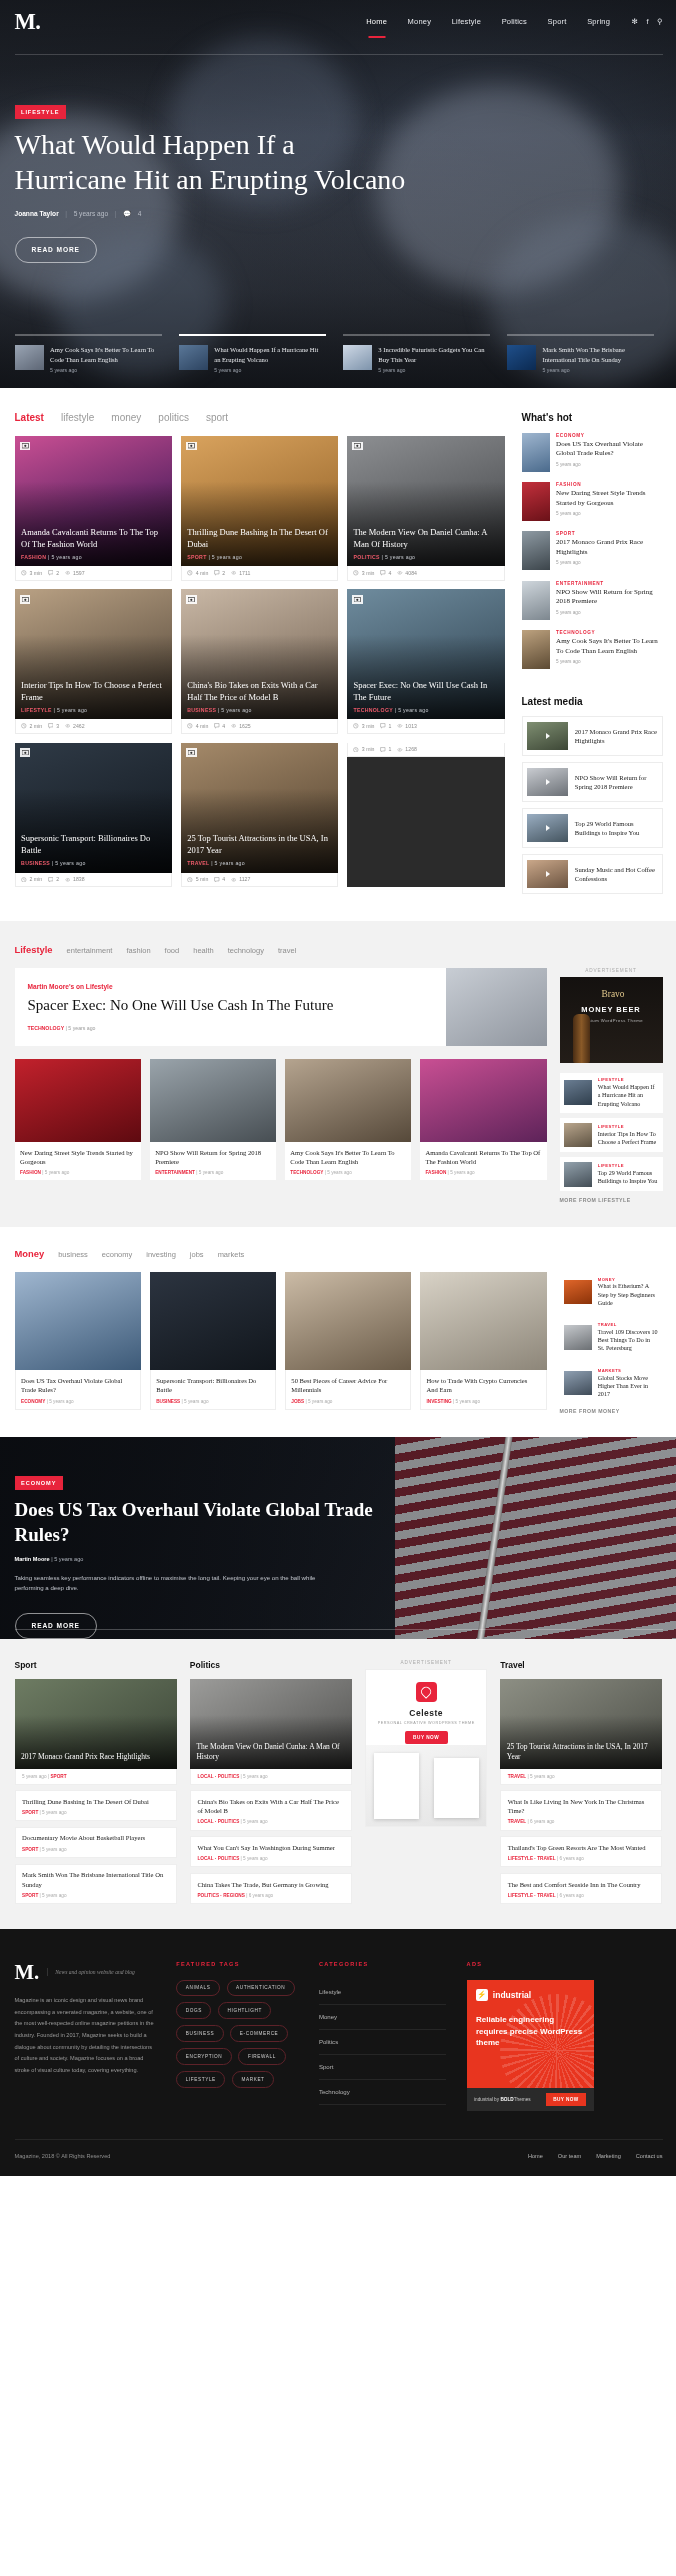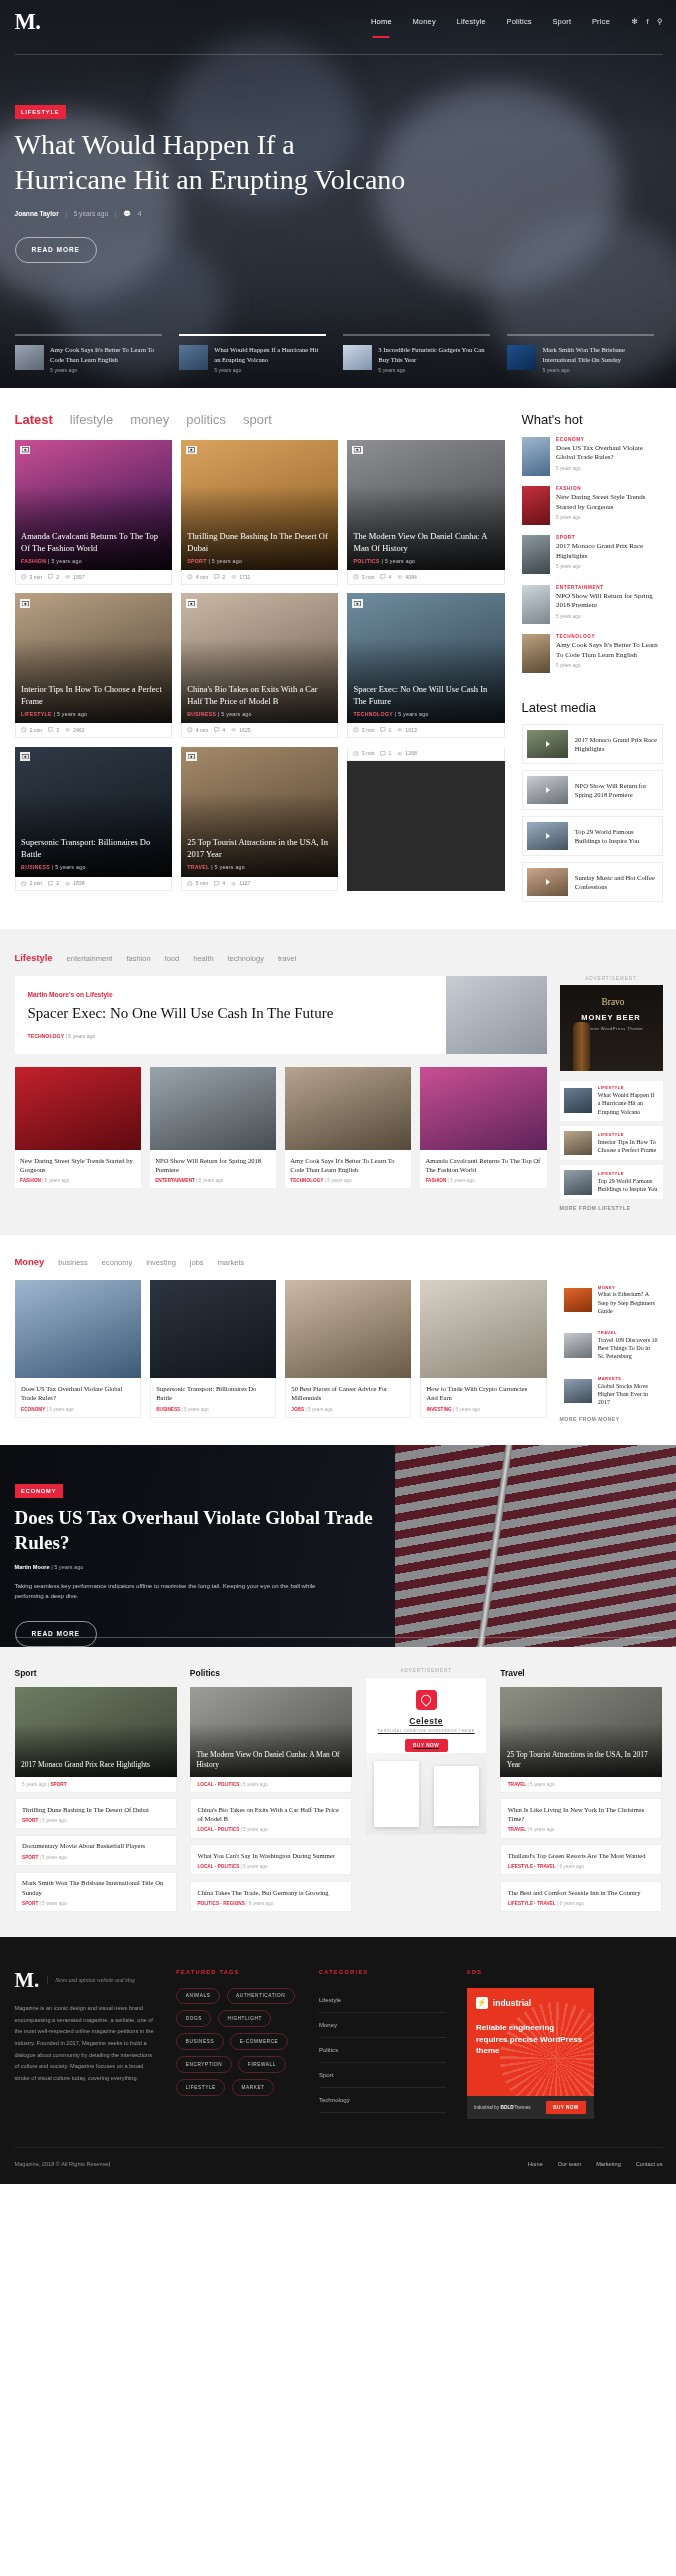--- a/index.html
+++ b/index.html
@@ -73,21 +73,21 @@
   .hs-bar{ height:1.9px; background:rgba(255,255,255,.3); margin-bottom:9.4px; }
   .hs-item.active .hs-bar{ background:#fff; height:1.9px; }
   .hs-row{ display:flex; gap:6.6px; }
   .hs-thumb{ width:29px; height:24.4px; flex:0 0 29px; background-size:cover; background-position:center; }
   .hs-txt{ font-family:"Liberation Serif", serif; font-size:6.6px; line-height:1.45; color:#e9ebee; }
   .hs-time{ font-size:5.2px; color:#9aa0aa; margin-top:2.8px; font-family:"Liberation Sans",sans-serif;}
 
   
   .sec-latest{ padding:24.4px 0 20.7px; background:#fff; }
   .tabs{ display:flex; align-items:baseline; gap:17px; margin-bottom:13px; }
-  .tabs a{ font-size:13px; color:#9a9a9a; text-decoration:none; cursor:pointer; }
+  .tabs a{ font-size:10px; color:#9a9a9a; text-decoration:none; cursor:pointer; }
   .tabs a.active{ color:#e8243c; font-weight:700; }
   .cols{ display:flex; gap:17px; align-items:flex-start; }
   .col-main{ flex:1; }
   .col-side{ width:141px; flex:0 0 141px; }
 
   .grid3{ display:grid; grid-template-columns:repeat(3,1fr); gap:8.5px; }
   .card{ position:relative; overflow:hidden; cursor:pointer; background:#2b2b2b; }
   .card-img{ height:130px; background-size:cover; background-position:center; position:relative; }
   .card-ov{
     position:absolute; inset:0;
@@ -104,21 +104,21 @@
   .card-meta .c{ color:#ef5b6b; font-weight:700; }
   .card-meta .t{ color:#c8ccd2; }
   .card-foot{
     display:flex; align-items:center; gap:5.6px; background:#fff; padding:3.8px 5.6px;
     border:0.9px solid #ececec; border-top:none;
   }
   .chip{ display:flex; align-items:center; gap:2.8px; font-size:5.2px; color:#8c8c8c; }
   .chip svg{ width:5.6px; height:5.6px; }
 
   
-  .wtitle{ font-size:13px; font-weight:400; color:#111; margin-bottom:9.4px; }
+  .wtitle{ font-size:10px; font-weight:700; color:#111; margin-bottom:9.4px; }
   .hot-item{ display:flex; gap:6.6px; margin-bottom:10.3px; cursor:pointer; }
   .hot-thumb{ width:28px; height:39px; flex:0 0 28px; background-size:cover; background-position:center; }
   .hot-cat{ font-size:4.7px; color:#e8243c; letter-spacing:0.6px; font-weight:700; }
   .hot-title{ font-family:"Liberation Serif",serif; font-size:7px; line-height:1.38; color:#1a1a1a; margin-top:1.9px; }
   .hot-time{ font-size:4.7px; color:#a0a0a0; margin-top:2.8px; }
 
   .media-item{ display:flex; gap:6.6px; background:#fff; border:0.9px solid #ececec; padding:4.7px; margin-bottom:6.6px; align-items:center; cursor:pointer;}
   .media-thumb{ width:41px; height:28px; flex:0 0 41px; background-size:cover; background-position:center; position:relative;}
   .media-thumb .play{
     position:absolute; inset:0; display:flex; align-items:center; justify-content:center;
@@ -203,21 +203,21 @@
   .b-lead-img{ height:90px; background-size:cover; background-position:center; position:relative;}
   .b-lead-ov{ position:absolute; inset:0; background:linear-gradient(180deg,rgba(0,0,0,0) 40%,rgba(0,0,0,.78)); }
   .b-lead-txt{ position:absolute; left:6.6px; right:6.6px; bottom:6.6px; color:#fff; font-family:"Liberation Serif",serif; font-size:7.5px; line-height:1.35; }
   .b-lead-foot{ padding:4.7px 6.6px; border:0.9px solid #eee; border-top:none; font-size:4.7px; color:#aaa; }
   .b-lead-foot .c{ color:#e8243c; font-weight:700; }
   .b-li{ background:#fff; border:0.9px solid #eee; padding:5.6px 6.6px; margin-top:5.6px; cursor:pointer; }
   .b-li-t{ font-family:"Liberation Serif",serif; font-size:6.6px; line-height:1.4; color:#1a1a1a; }
   .b-li-m{ font-size:4.7px; color:#aaa; margin-top:3.8px; }
   .b-li-m .c{ color:#e8243c; font-weight:700; }
   .ad-celeste{ height:158px; background:#fff; position:relative; overflow:hidden; border:0.9px solid #eee;}
-  .ad-cel-head{ text-align:center; padding:11.3px 0 5.6px;text-decoration:underline;}
+  .ad-cel-head{ text-align:center; padding:11.3px 0 5.6px;}
   .ad-cel-logo{ width:20.7px; height:20.7px; margin:0 auto 5.6px; background:#e8243c; border-radius:3.8px; position:relative;}
   .ad-cel-logo::after{content:"";position:absolute;inset:5.6px;border:1.5px solid #fff;border-radius:50% 50% 50% 0;transform:rotate(-45deg);}
   .ad-cel-name{ font-size:8.5px; font-weight:700; color:#222; letter-spacing:0.5px;}
   .ad-cel-sub{ font-size:3.8px; color:#999; letter-spacing:0.5px; margin-top:2.8px;}
   .ad-cel-btn{ display:block; margin:6.6px auto 0; width:43px; background:#e8243c; color:#fff; font-size:4.7px; text-align:center; padding:3.8px 0; border-radius:1.9px; font-weight:700; letter-spacing:0.5px; border:none; cursor:pointer;}
   .ad-cel-shots{ position:absolute; left:0; right:0; bottom:0; height:81px; background:linear-gradient(160deg,#f6f6f6,#e4e4e4);}
   .ad-cel-shots::before{content:"";position:absolute;left:7.5px;top:7.5px;width:45px;height:66px;background:#fff;box-shadow:0 0.9px 3.8px rgba(0,0,0,.18);}
   .ad-cel-shots::after{content:"";position:absolute;right:7.5px;top:13px;width:45px;height:60px;background:#fff;box-shadow:0 0.9px 3.8px rgba(0,0,0,.18);}
 
   
@@ -262,21 +262,21 @@
 
   <div class="wrap">
     <div class="topbar">
       <div class="logo">M.</div>
       <nav class="nav">
         <a class="active">Home</a>
         <a>Money</a>
         <a>Lifestyle</a>
         <a>Politics</a>
         <a>Sport</a>
-        <a>Price</a>
+        <a>Spring</a>
         <span class="nav-icons">
           <span>✻</span>
           <span>f</span>
           <span>⚲</span>
         </span>
       </nav>
     </div>
     <div class="hdr-rule"></div>
 
     <div class="hero-body">

